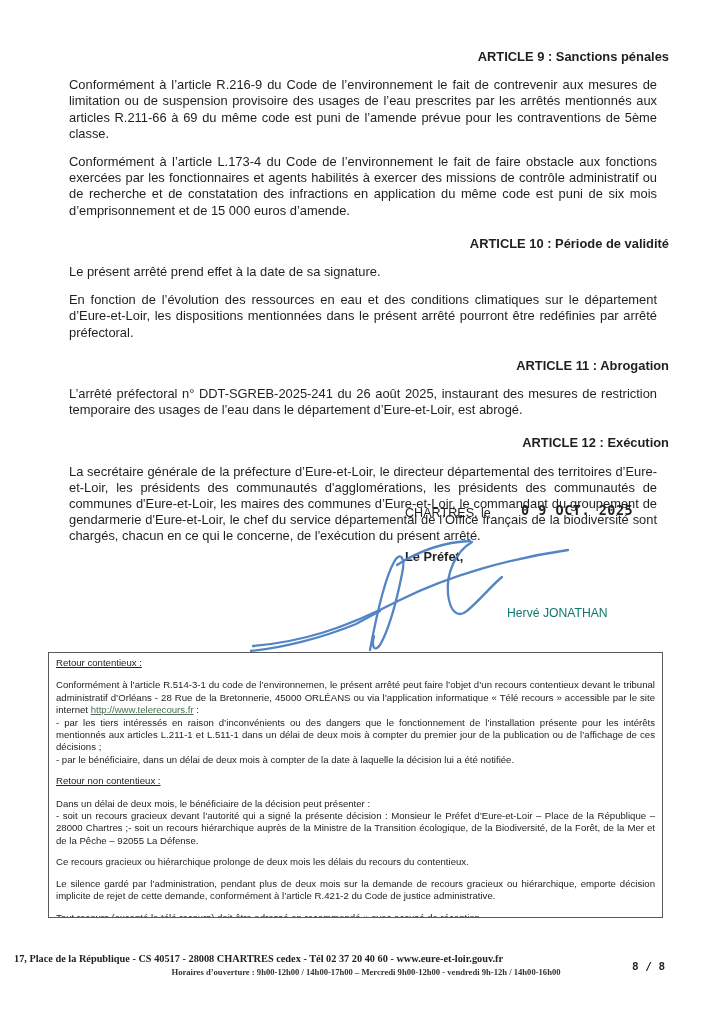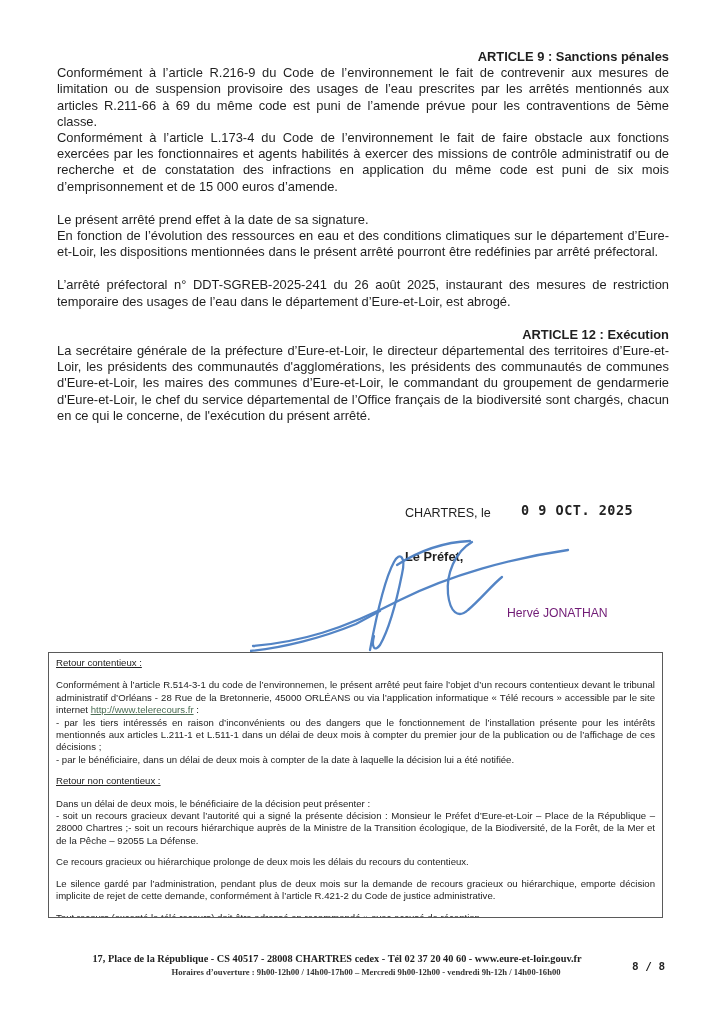--- a/index.html
+++ b/index.html
@@ -13,45 +13,45 @@
   }
   
   .content{
     position:absolute;left:57px;top:49px;width:612px;
     font-size:12.9px;line-height:16.2px;text-align:justify;
   }
   .article{margin:0 0 17px 0;}
   .article h3{
     margin:0;font-size:12.9px;line-height:16.2px;font-weight:bold;text-align:right;
   }
-  .article p{margin:0;}
+  .article p{margin:12px;}
   
   .sig-place{position:absolute;left:405px;top:506px;font-size:12.6px;}
   .sig-date{
     position:absolute;left:521px;top:502px;
     font-family:"DejaVu Sans Mono",monospace;font-weight:bold;
     font-size:13.5px;letter-spacing:0.5px;color:#222;
   }
   .sig-role{position:absolute;left:405px;top:549px;font-weight:bold;font-size:12.8px;}
   .sig-svg{position:absolute;left:250px;top:538px;width:340px;height:122px;}
-  .sig-name{position:absolute;left:507px;top:606px;font-size:12.2px;color:#701a75;}
+  .sig-name{position:absolute;left:507px;top:606px;font-size:12.2px;color:#0f766e;}
   
   .notice-box{
     position:absolute;left:48px;top:652px;width:615px;height:266px;
     border:1px solid #5a5a5a;box-sizing:border-box;
     padding:4px 7px 0 7px;overflow:hidden;
     font-size:9.6px;line-height:12.4px;text-align:justify;color:#242424;
   }
   .nb-title{margin:0 0 10px 0;text-decoration:underline;text-align:left;}
   .nb-p{margin:0;}
   .nb-gap{margin:0 0 9px 0;}
   .link{color:#4d6e55;text-decoration:underline;cursor:pointer;}
   
   .footer-address{
-    position:absolute;left:0;top:953px;width:660px;text-align:center;
+    position:absolute;left:0;top:953px;width:660px;text-align:left;
     font-family:"Liberation Serif",serif;font-weight:bold;font-size:10.3px;color:#222;
     padding-left:14px;box-sizing:border-box;
   }
   .footer-hours{
     position:absolute;left:0;top:967px;width:724px;text-align:center;
     font-family:"Liberation Serif",serif;font-weight:bold;font-size:8.6px;color:#333;
     padding-left:8px;box-sizing:border-box;
   }
   .footer-page{
     position:absolute;left:632px;top:960px;
@@ -64,25 +64,27 @@
 <div class="page">
 
   <div class="content">
     <section class="article">
       <h3>ARTICLE 9 : Sanctions pénales</h3>
       <p>Conformément à l’article R.216-9 du Code de l’environnement le fait de contrevenir aux mesures de limitation ou de suspension provisoire des usages de l’eau prescrites par les arrêtés mentionnés aux articles R.211-66 à 69 du même code est puni de l’amende prévue pour les contraventions de 5ème classe.</p>
       <p>Conformément à l’article L.173-4 du Code de l’environnement le fait de faire obstacle aux fonctions exercées par les fonctionnaires et agents habilités à exercer des missions de contrôle administratif ou de recherche et de constatation des infractions en application du même code est puni de six mois d’emprisonnement et de 15 000 euros d’amende.</p>
     </section>
 
     <section class="article">
+      <h3>ARTICLE 10 : Période de validité</h3>
       <p>Le présent arrêté prend effet à la date de sa signature.</p>
       <p>En fonction de l’évolution des ressources en eau et des conditions climatiques sur le département d’Eure-et-Loir, les dispositions mentionnées dans le présent arrêté pourront être redéfinies par arrêté préfectoral.</p>
     </section>
 
     <section class="article">
+      <h3>ARTICLE 11 : Abrogation</h3>
       <p>L’arrêté préfectoral n° DDT-SGREB-2025-241 du 26 août 2025, instaurant des mesures de restriction temporaire des usages de l’eau dans le département d’Eure-et-Loir, est abrogé.</p>
     </section>
 
     <section class="article">
       <h3>ARTICLE 12 : Exécution</h3>
       <p>La secrétaire générale de la préfecture d’Eure-et-Loir, le directeur départemental des territoires d’Eure-et-Loir, les présidents des communautés d'agglomérations, les présidents des communautés de communes d'Eure-et-Loir, les maires des communes d’Eure-et-Loir, le commandant du groupement de gendarmerie d'Eure-et-Loir, le chef du service départemental de l’Office français de la biodiversité sont chargés, chacun en ce qui le concerne, de l'exécution du présent arrêté.</p>
     </section>
   </div>
 
   <div class="sig-place">CHARTRES, le</div>

